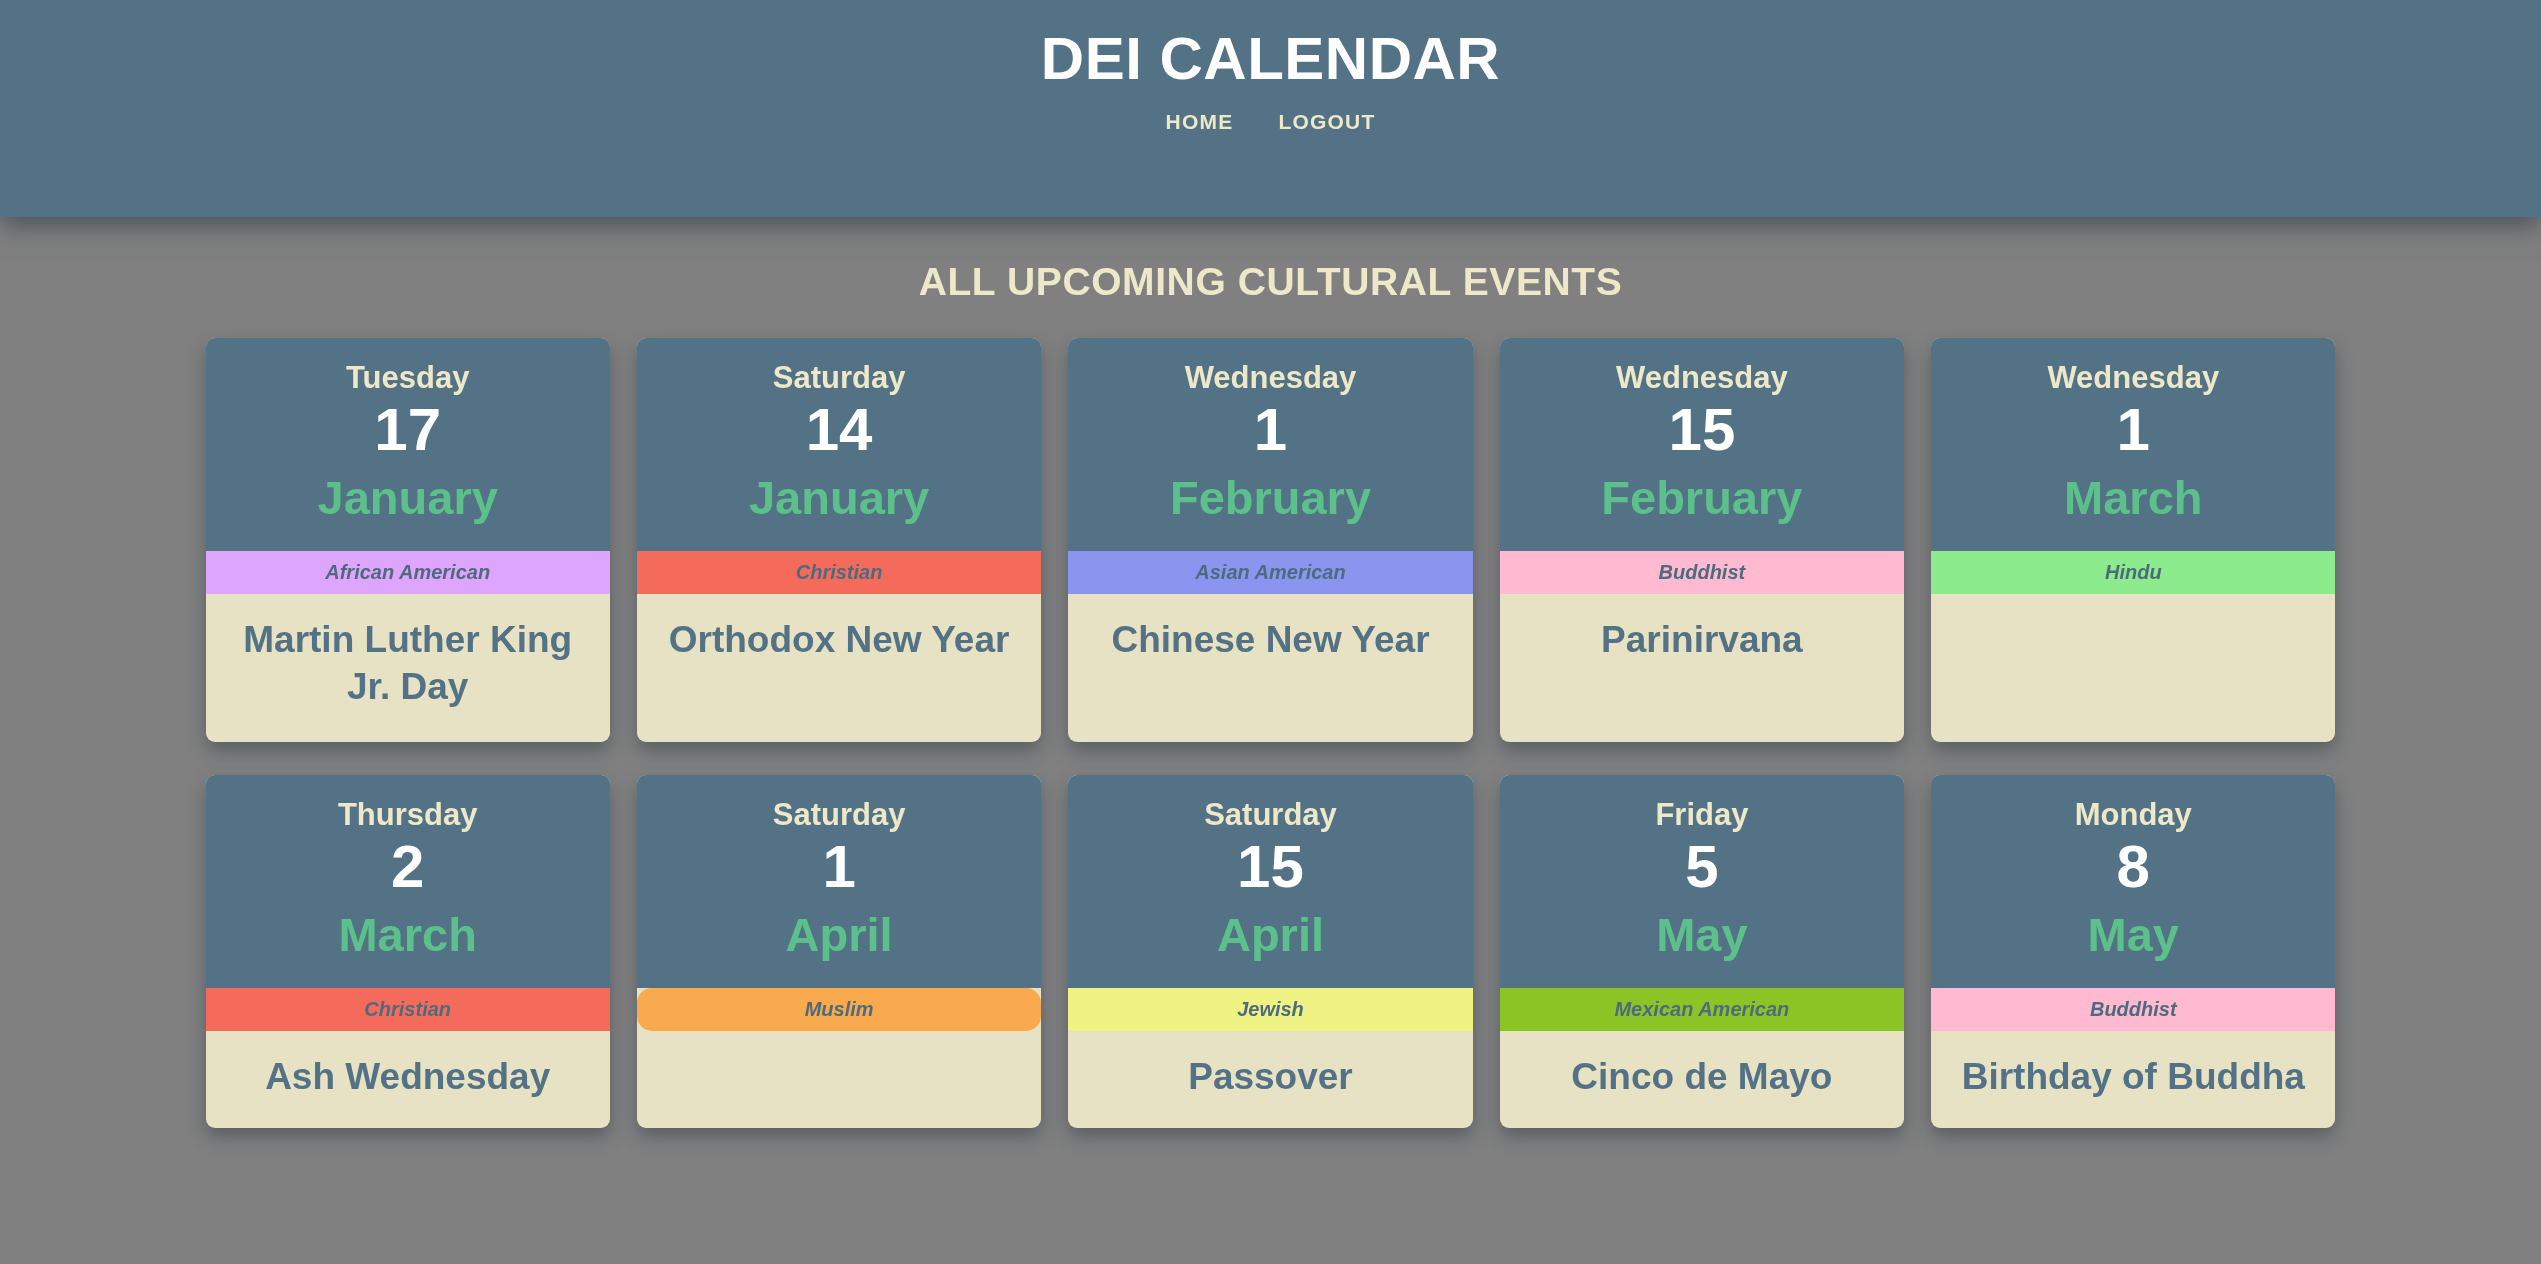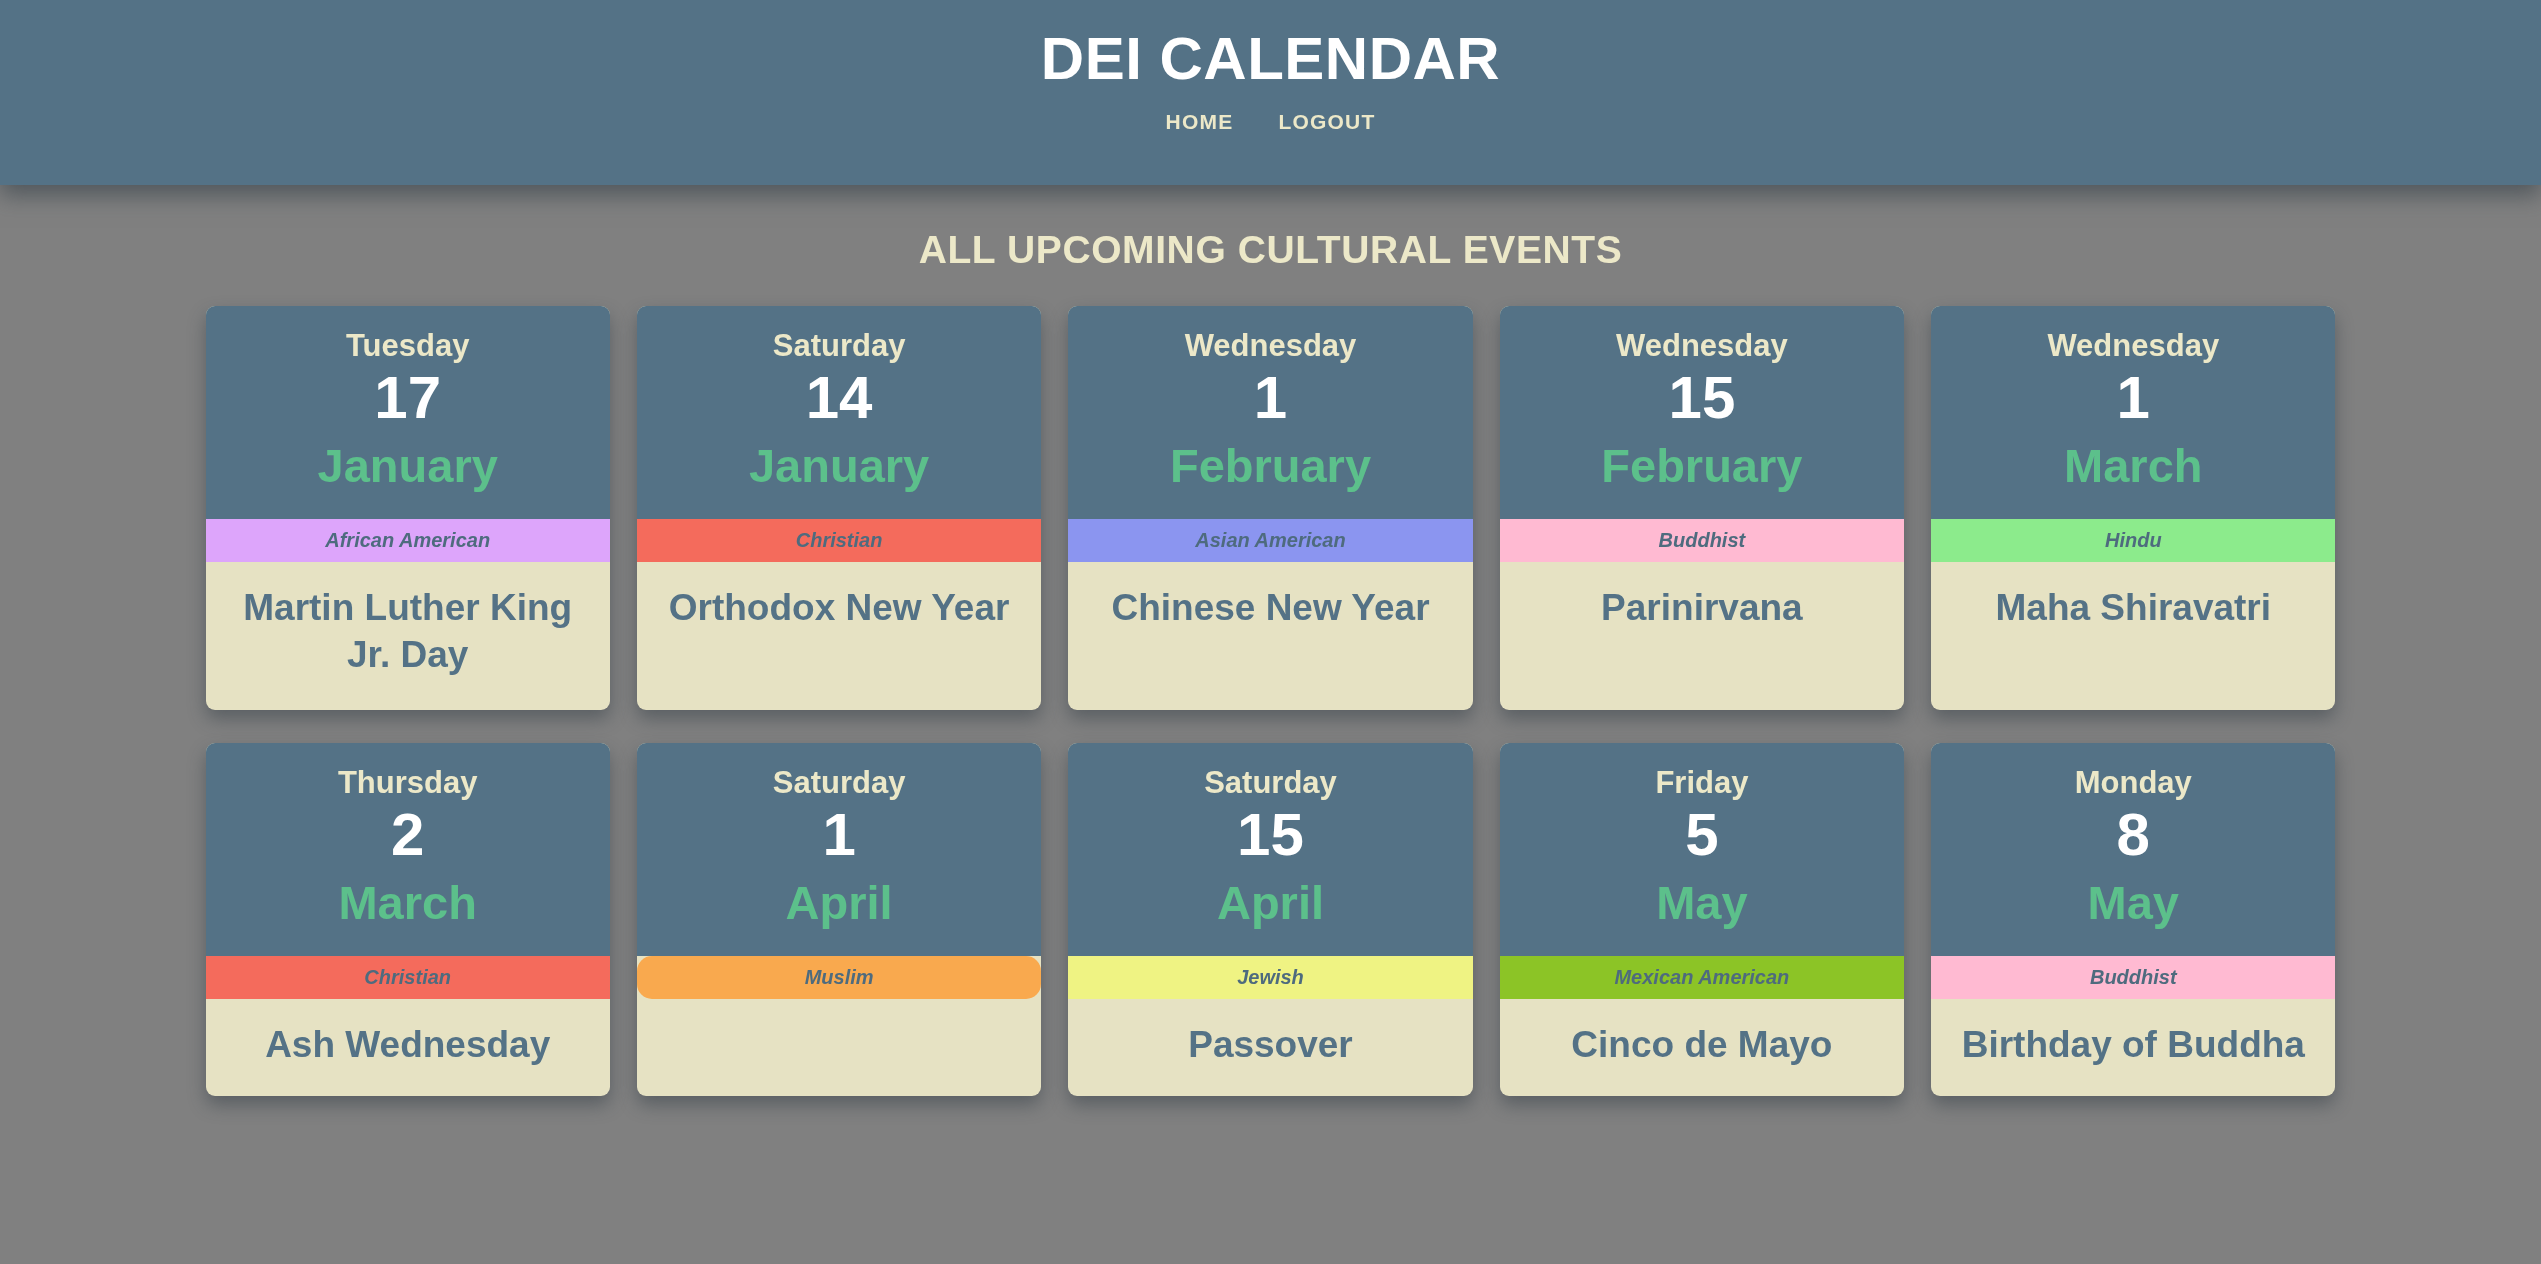--- a/index.html
+++ b/index.html
@@ -12,21 +12,21 @@
   }
 
   body {
     background: #808080;
     font-family: "Liberation Sans", "DejaVu Sans", sans-serif;
   }
 
   
   .site-header {
     background: #547286;
-    height: 185px;
+    height: 217px;
     width: 100%;
     padding-top: 26px;
     text-align: center;
     box-shadow: 0 10px 22px rgba(40,52,62,0.55);
     position: relative;
     z-index: 5;
   }
 
   .site-title {
     color: #ffffff;
@@ -184,21 +184,20 @@
       <div class="card-category" style="background: rgb(255, 186, 210);">Buddhist</div>
       <div class="card-event">Parinirvana</div>
     </div>
     <div class="event-card">
       <div class="card-date">
         <div class="date-weekday">Wednesday</div>
         <div class="date-day">1</div>
         <div class="date-month">March</div>
       </div>
       <div class="card-category" style="background: rgb(140, 235, 140);">Hindu</div>
-      <div class="card-event">Maha Shiravatri</div>
     </div>
     <div class="event-card">
       <div class="card-date">
         <div class="date-weekday">Thursday</div>
         <div class="date-day">2</div>
         <div class="date-month">March</div>
       </div>
       <div class="card-category" style="background: rgb(244, 107, 92);">Christian</div>
       <div class="card-event">Ash Wednesday</div>
     </div>

